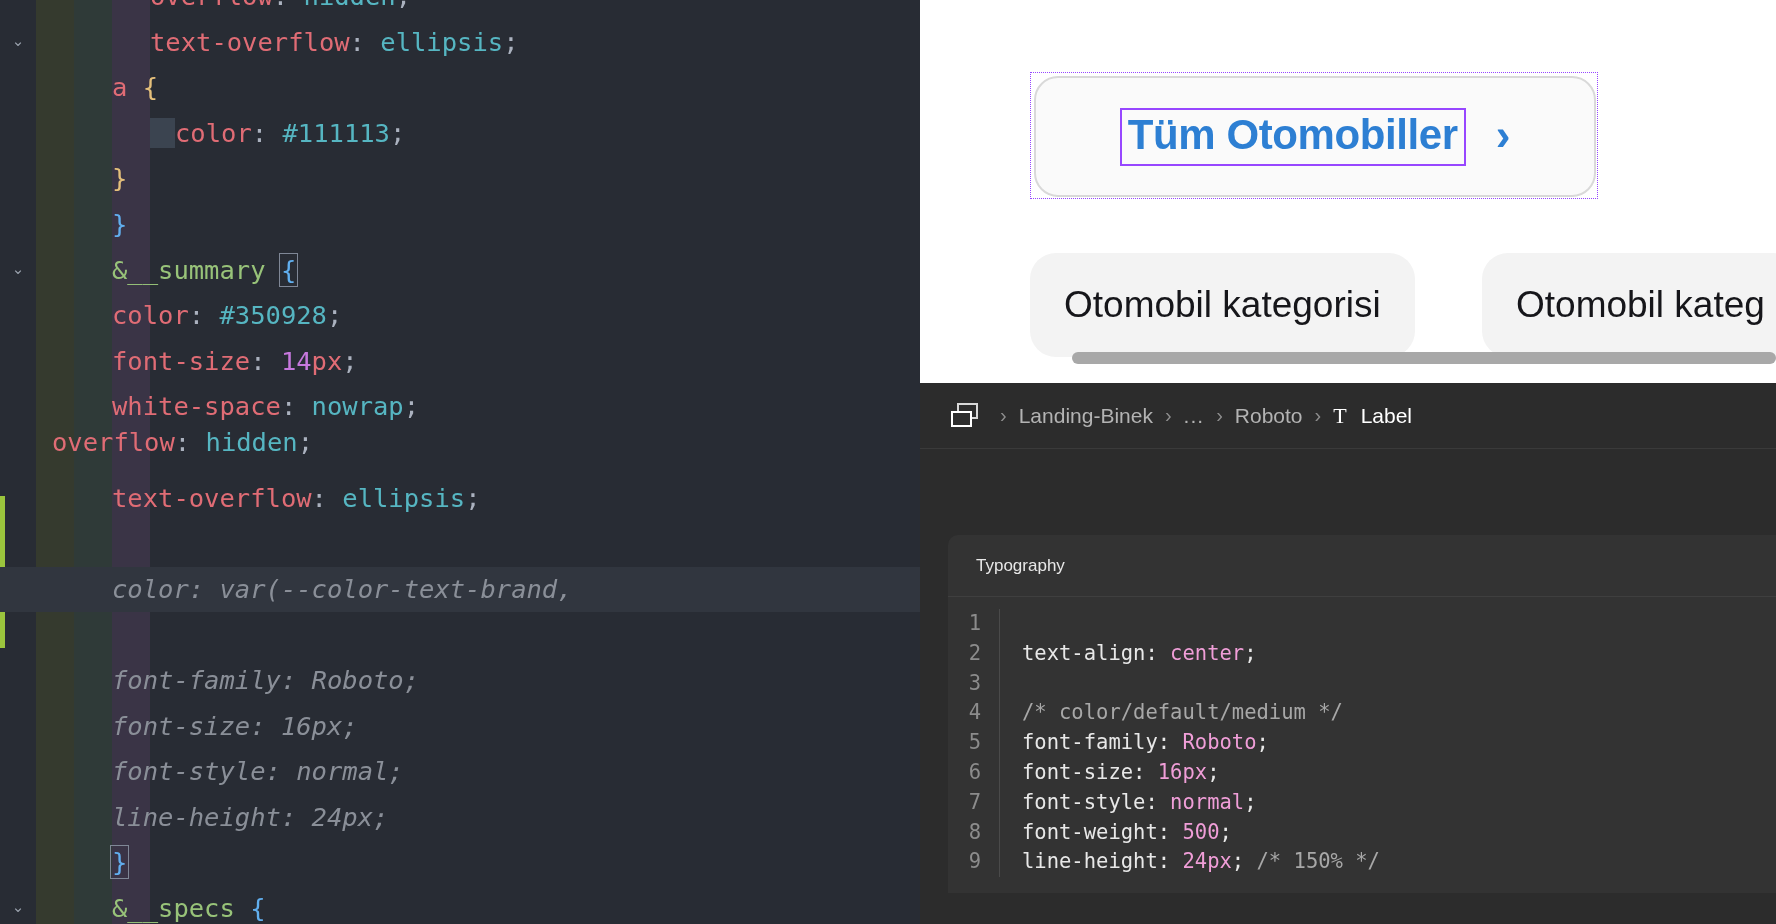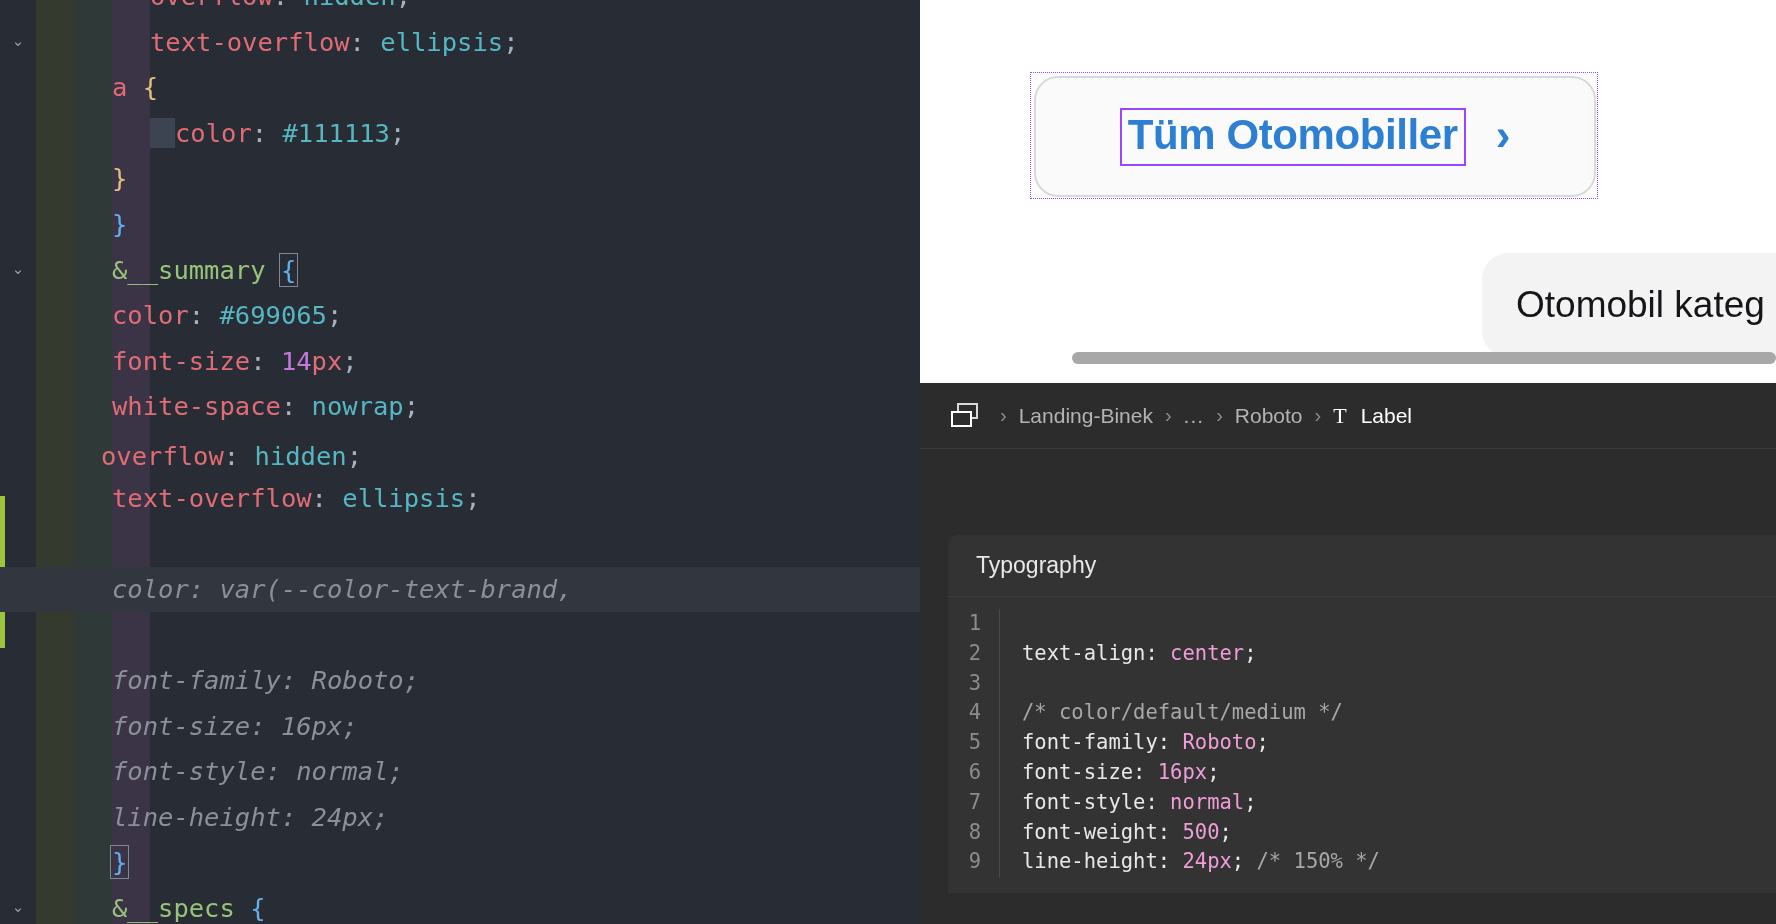--- a/index.html
+++ b/index.html
@@ -149,21 +149,21 @@
   }
   .tab { color: #a0a0a0; font-size: 21px; cursor: default; }
   .tab.active { color: #ffffff; font-weight: bold; }
 
   .code-card {
     position: absolute; left: 28px; right: 0px; top: 152px;
     background: #333333; border-radius: 10px 0 0 0; overflow: hidden;
   }
   .card-head {
     height: 62px; display: flex; align-items: center; padding-left: 28px;
-    color: #e8e8e8; font-size: 23px;
+    color: #e8e8e8; font-size: 17px;
     border-bottom: 1px solid #3f3f3f;
   }
   .code-block {
     font-family: "DejaVu Sans Mono", "Liberation Mono", monospace;
     font-size: 20.5px; line-height: 29.8px;
     padding: 12px 0 16px 0;
     background: #333333;
   }
   .crow { display: flex; white-space: pre; }
   .cnum {
@@ -192,24 +192,24 @@
     <div class="indent-col ic3"></div>
     <div class="change-bar" style="top:496px;height:152px;"></div>
     <div class="code-area" id="code-area">
         <div class="ln" style="top: -26px; padding-left: 150px;"><span class="t-prop">overflow</span><span class="t-punct">: </span><span class="t-val">hidden</span><span class="t-punct">;</span></div>
         <div class="ln" style="top: 19.6px; padding-left: 150px;"><span class="t-prop">text-overflow</span><span class="t-punct">: </span><span class="t-val">ellipsis</span><span class="t-punct">;</span></div>
         <div class="ln" style="top: 65.2px; padding-left: 112px;"><span class="t-prop">a</span><span class="t-punct"> </span><span class="t-brace-y">{</span></div>
         <div class="ln" style="top: 110.8px; padding-left: 150px;"><span class="cursor-block"></span><span class="t-prop">color</span><span class="t-punct">: </span><span class="t-val">#111113</span><span class="t-punct">;</span></div>
         <div class="ln" style="top: 156.4px; padding-left: 112px;"><span class="t-brace-y">}</span></div>
         <div class="ln" style="top: 202px; padding-left: 112px;"><span class="t-brace-b">}</span></div>
         <div class="ln" style="top: 247.6px; padding-left: 112px;"><span class="t-sel">&amp;__summary</span><span class="t-punct"> </span><span class="t-brace-b brace-box">{</span></div>
-        <div class="ln" style="top: 293.2px; padding-left: 112px;"><span class="t-prop">color</span><span class="t-punct">: </span><span class="t-val">#699065</span><span class="t-punct">;</span></div>
+        <div class="ln" style="top: 293.2px; padding-left: 112px;"><span class="t-prop">color</span><span class="t-punct">: </span><span class="t-val">#350928</span><span class="t-punct">;</span></div>
         <div class="ln" style="top: 338.8px; padding-left: 112px;"><span class="t-prop">font-size</span><span class="t-punct">: </span><span class="t-num">14</span><span class="t-prop">px</span><span class="t-punct">;</span></div>
         <div class="ln" style="top: 384.4px; padding-left: 112px;"><span class="t-prop">white-space</span><span class="t-punct">: </span><span class="t-val">nowrap</span><span class="t-punct">;</span></div>
-        <div class="ln" style="top: 434px; padding-left: 101px;"><span class="t-prop">overflow</span><span class="t-punct">: </span><span class="t-val">hidden</span><span class="t-punct">;</span></div>
+        <div class="ln" style="top: 420px; padding-left: 52px;"><span class="t-prop">overflow</span><span class="t-punct">: </span><span class="t-val">hidden</span><span class="t-punct">;</span></div>
         <div class="ln" style="top: 475.6px; padding-left: 112px;"><span class="t-prop">text-overflow</span><span class="t-punct">: </span><span class="t-val">ellipsis</span><span class="t-punct">;</span></div>
         <div class="ln" style="top: 521.2px; padding-left: 112px;"></div>
         <div class="ln ln-hl" style="top: 566.8px; padding-left: 112px;"><span class="t-ghost">color: var(--color-text-brand,</span></div>
         <div class="ln" style="top: 658px; padding-left: 112px;"><span class="t-ghost">font-family: Roboto;</span></div>
         <div class="ln" style="top: 703.6px; padding-left: 112px;"><span class="t-ghost">font-size: 16px;</span></div>
         <div class="ln" style="top: 749.2px; padding-left: 112px;"><span class="t-ghost">font-style: normal;</span></div>
         <div class="ln" style="top: 794.8px; padding-left: 112px;"><span class="t-ghost">line-height: 24px;</span></div>
         <div class="ln" style="top: 840.4px; padding-left: 112px;"><span class="t-brace-b brace-box">}</span></div>
         <div class="ln" style="top: 886px; padding-left: 112px;"><span class="t-sel">&amp;__specs</span><span class="t-punct"> </span><span class="t-brace-b">{</span></div>
       </div>
@@ -545,20 +545,23 @@
 
     <div class="canvas">
 
       <div class="btn-select-outer">
         <div class="big-btn">
           <span class="big-btn-label">Tüm Otomobiller</span>
           <span class="chev">›</span>
         </div>
       </div>
 
+      <div class="chip chip-1">
+        <span>Otomobil kategorisi</span>
+      </div>
       <div class="chip chip-2">
         <span>Otomobil kateg</span>
       </div>
 
       <div class="canvas-scrollbar"></div>
     </div>
 
     <div class="panel">
 
       <div class="breadcrumb">

